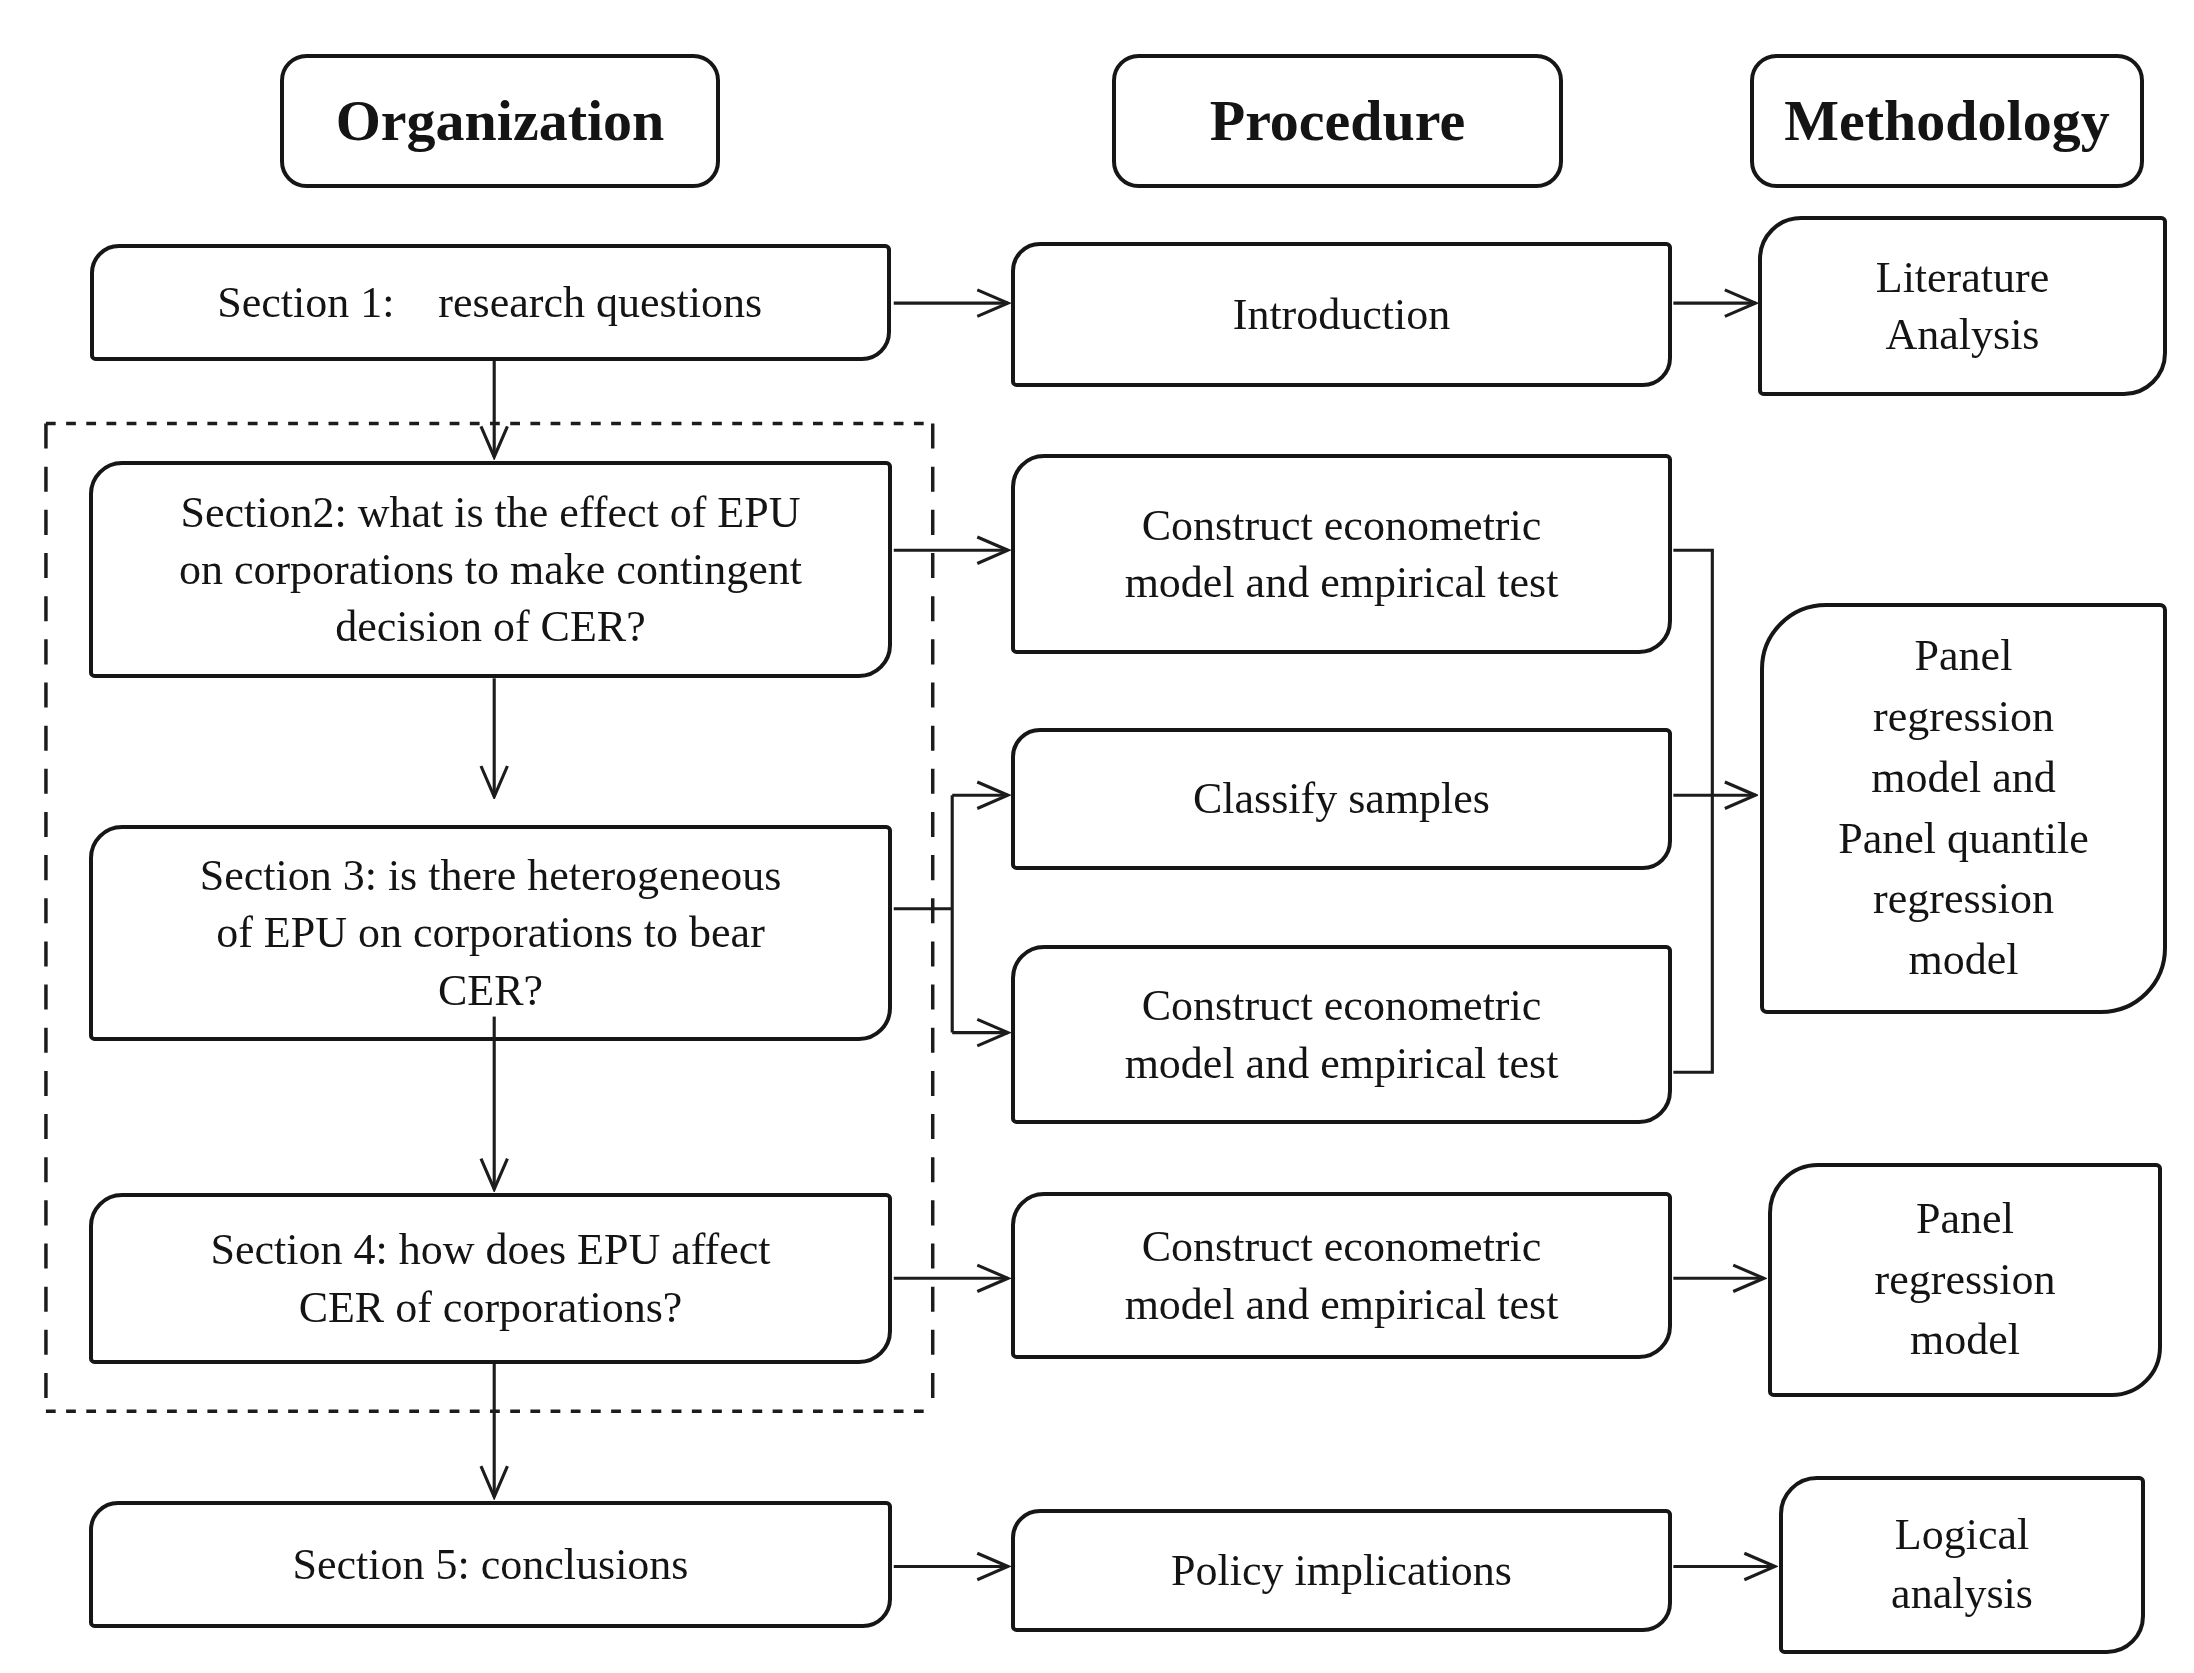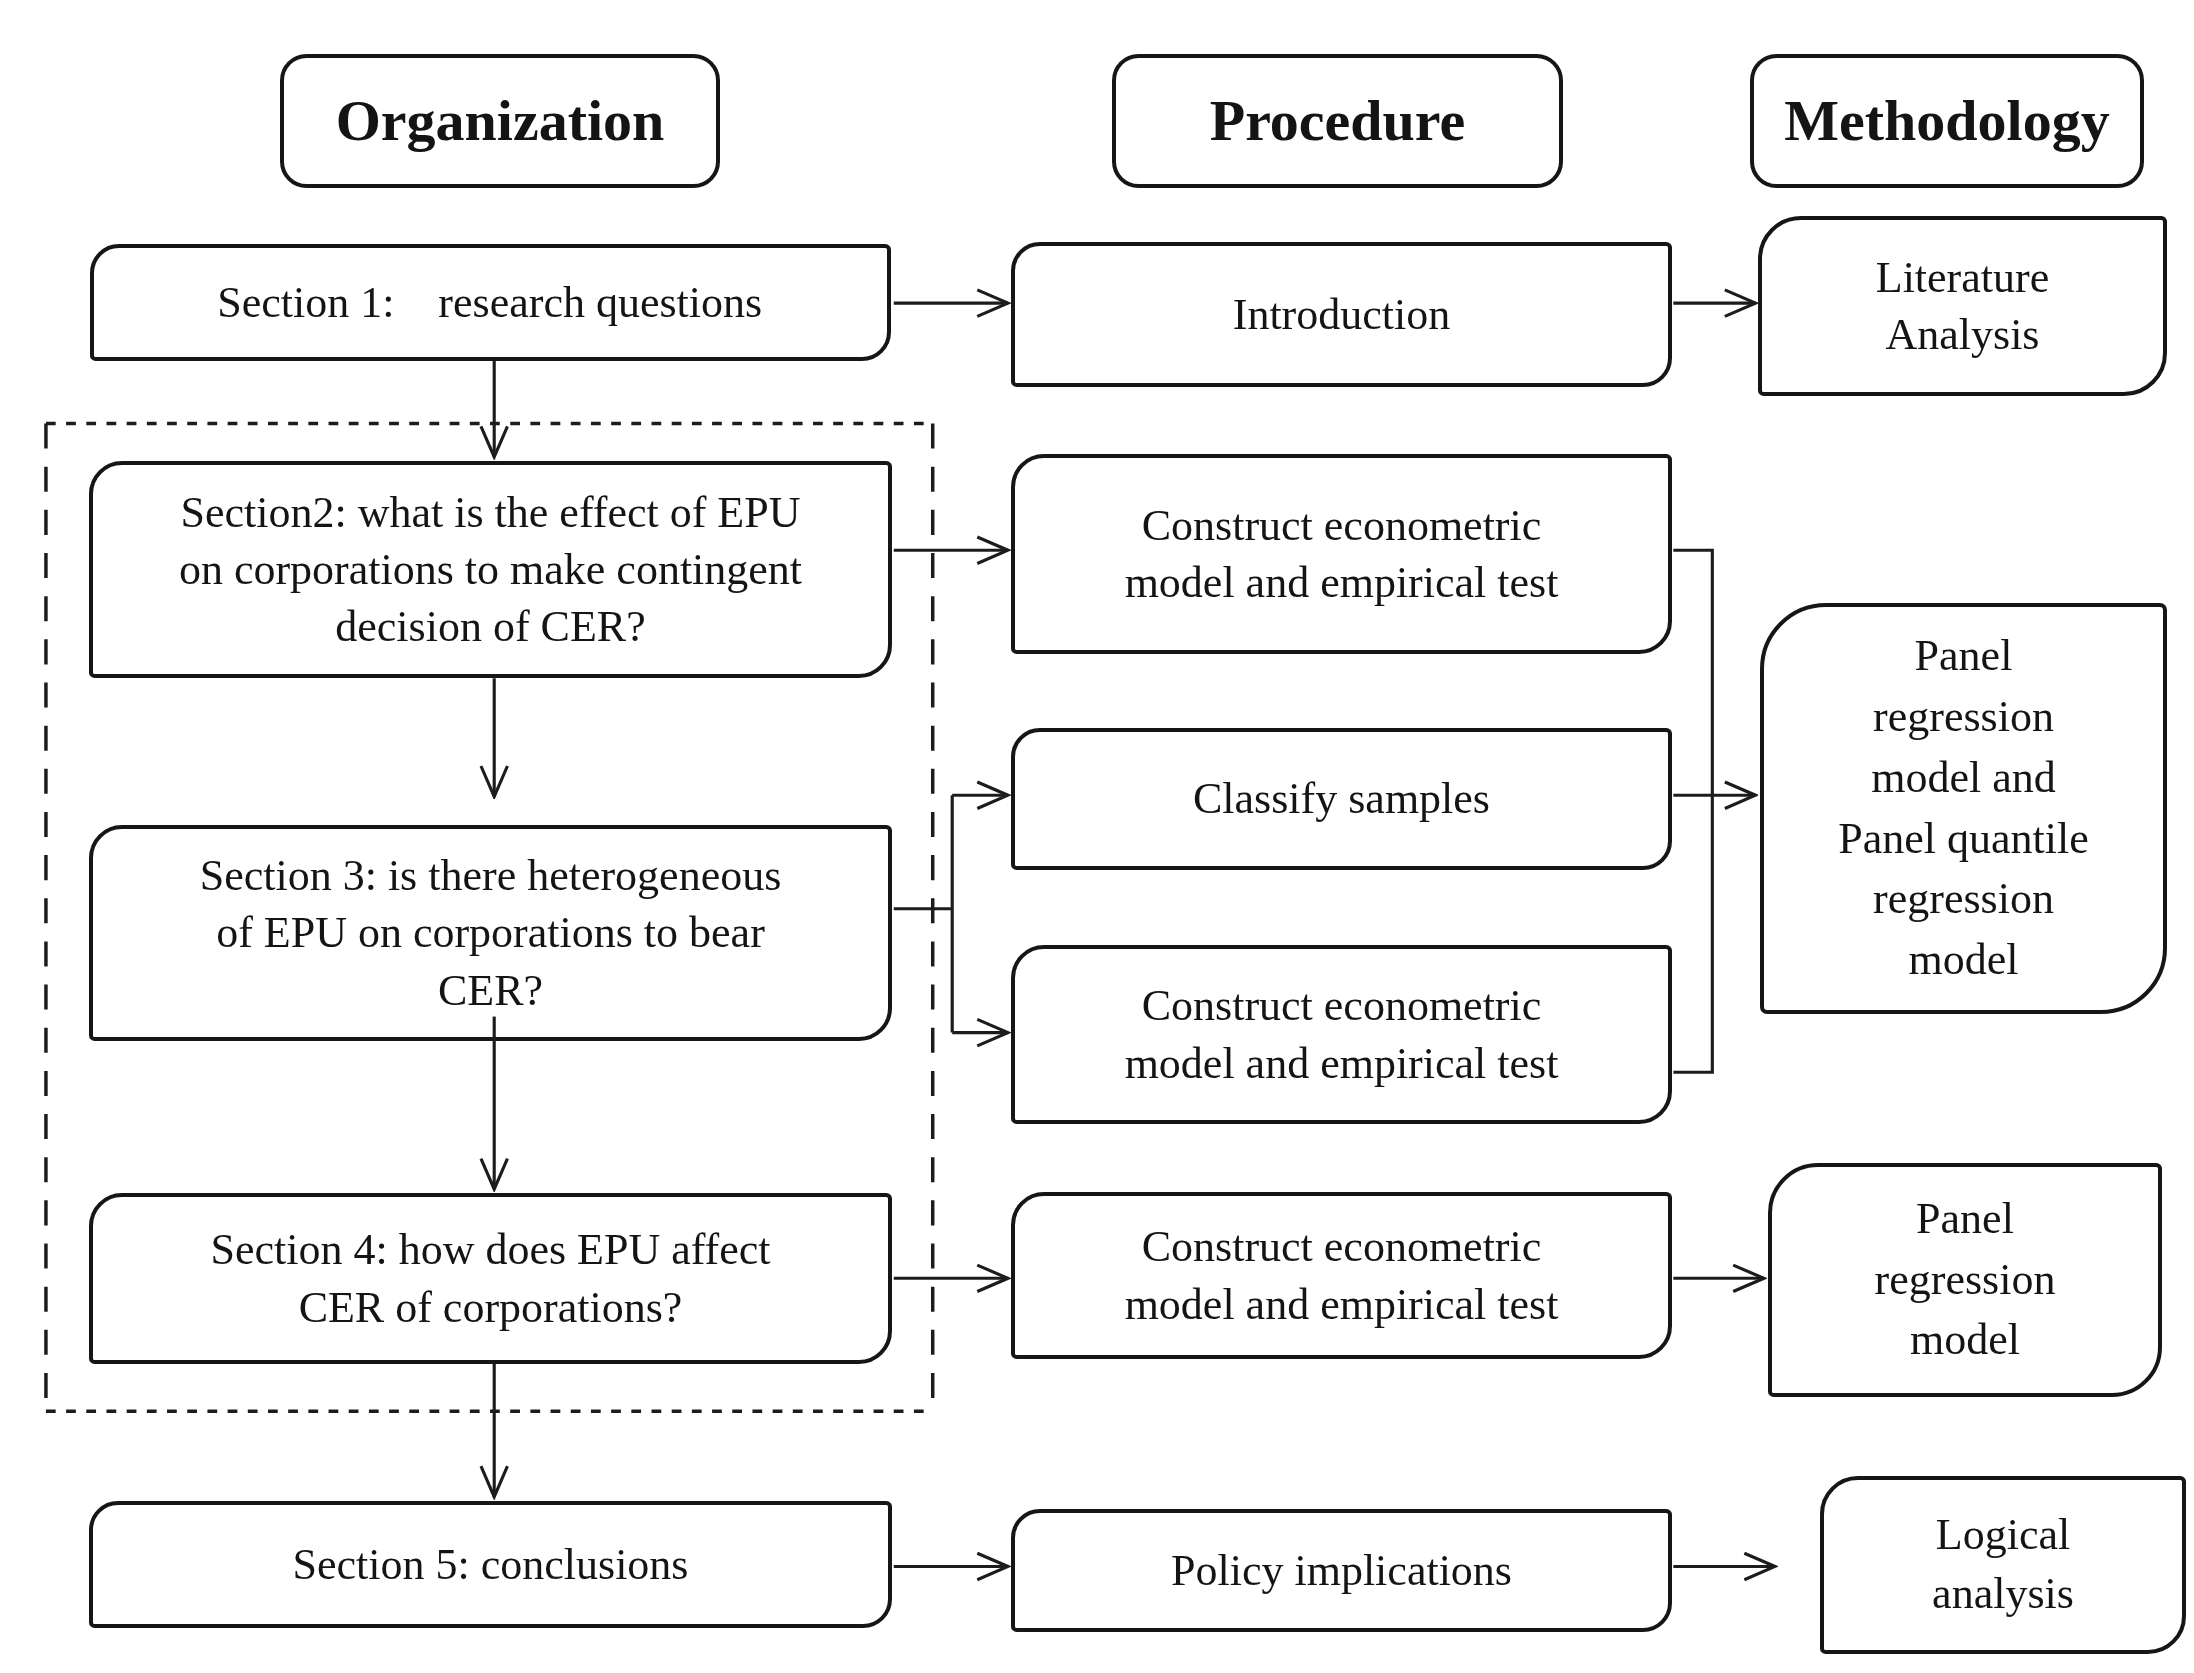--- a/index.html
+++ b/index.html
@@ -71,21 +71,21 @@
 Analysis</div>
   <div class="box r-big" style="left:1760px;top:603px;width:407px;height:411px;">Panel
 regression
 model and
 Panel quantile
 regression
 model</div>
   <div class="box r-panel" style="left:1768px;top:1163px;width:394px;height:234px;">Panel
 regression
 model</div>
-  <div class="box r-logical" style="left:1779px;top:1476px;width:366px;height:178px;margin-left:41px;">Logical
+  <div class="box r-logical" style="left:1779px;top:1476px;width:366px;height:178px;">Logical
 analysis</div>
 
   <svg class="wires" width="2194" height="1674" viewBox="0 0 3152 2404">
     <defs>
       <marker id="arw" markerUnits="userSpaceOnUse" markerWidth="52" markerHeight="46" viewBox="0 0 52 46" refX="48" refY="23" orient="auto">
         <path d="M4,4 L48,23 L4,42" fill="none" stroke="#1c1c1c" stroke-width="4.5"></path>
       </marker>
     </defs>
 
     <g stroke="#1c1c1c" stroke-width="5" fill="none">

